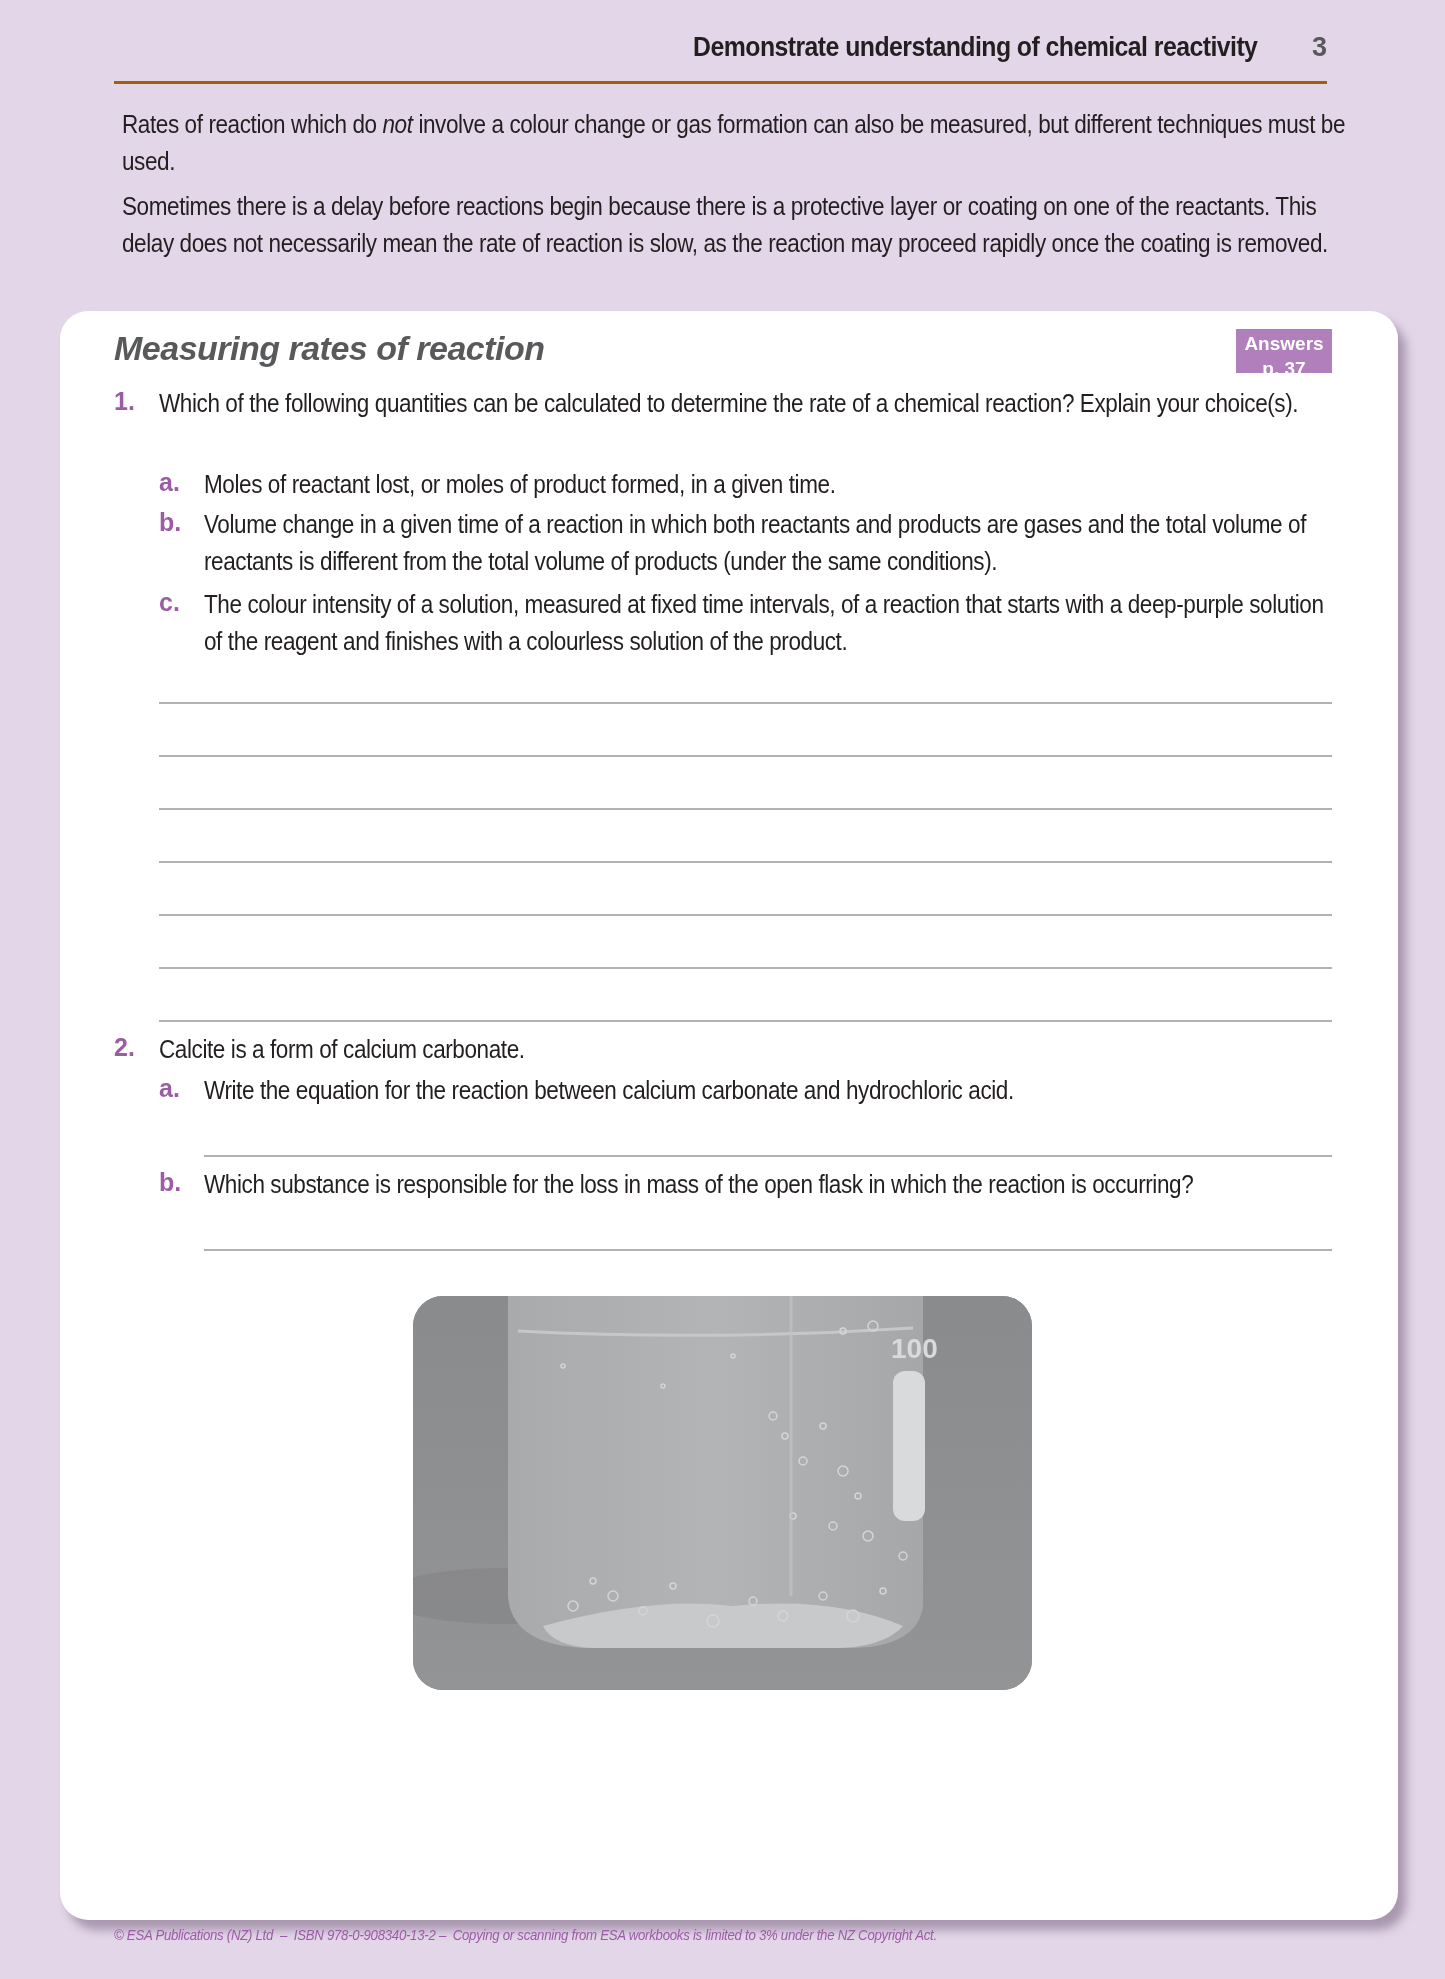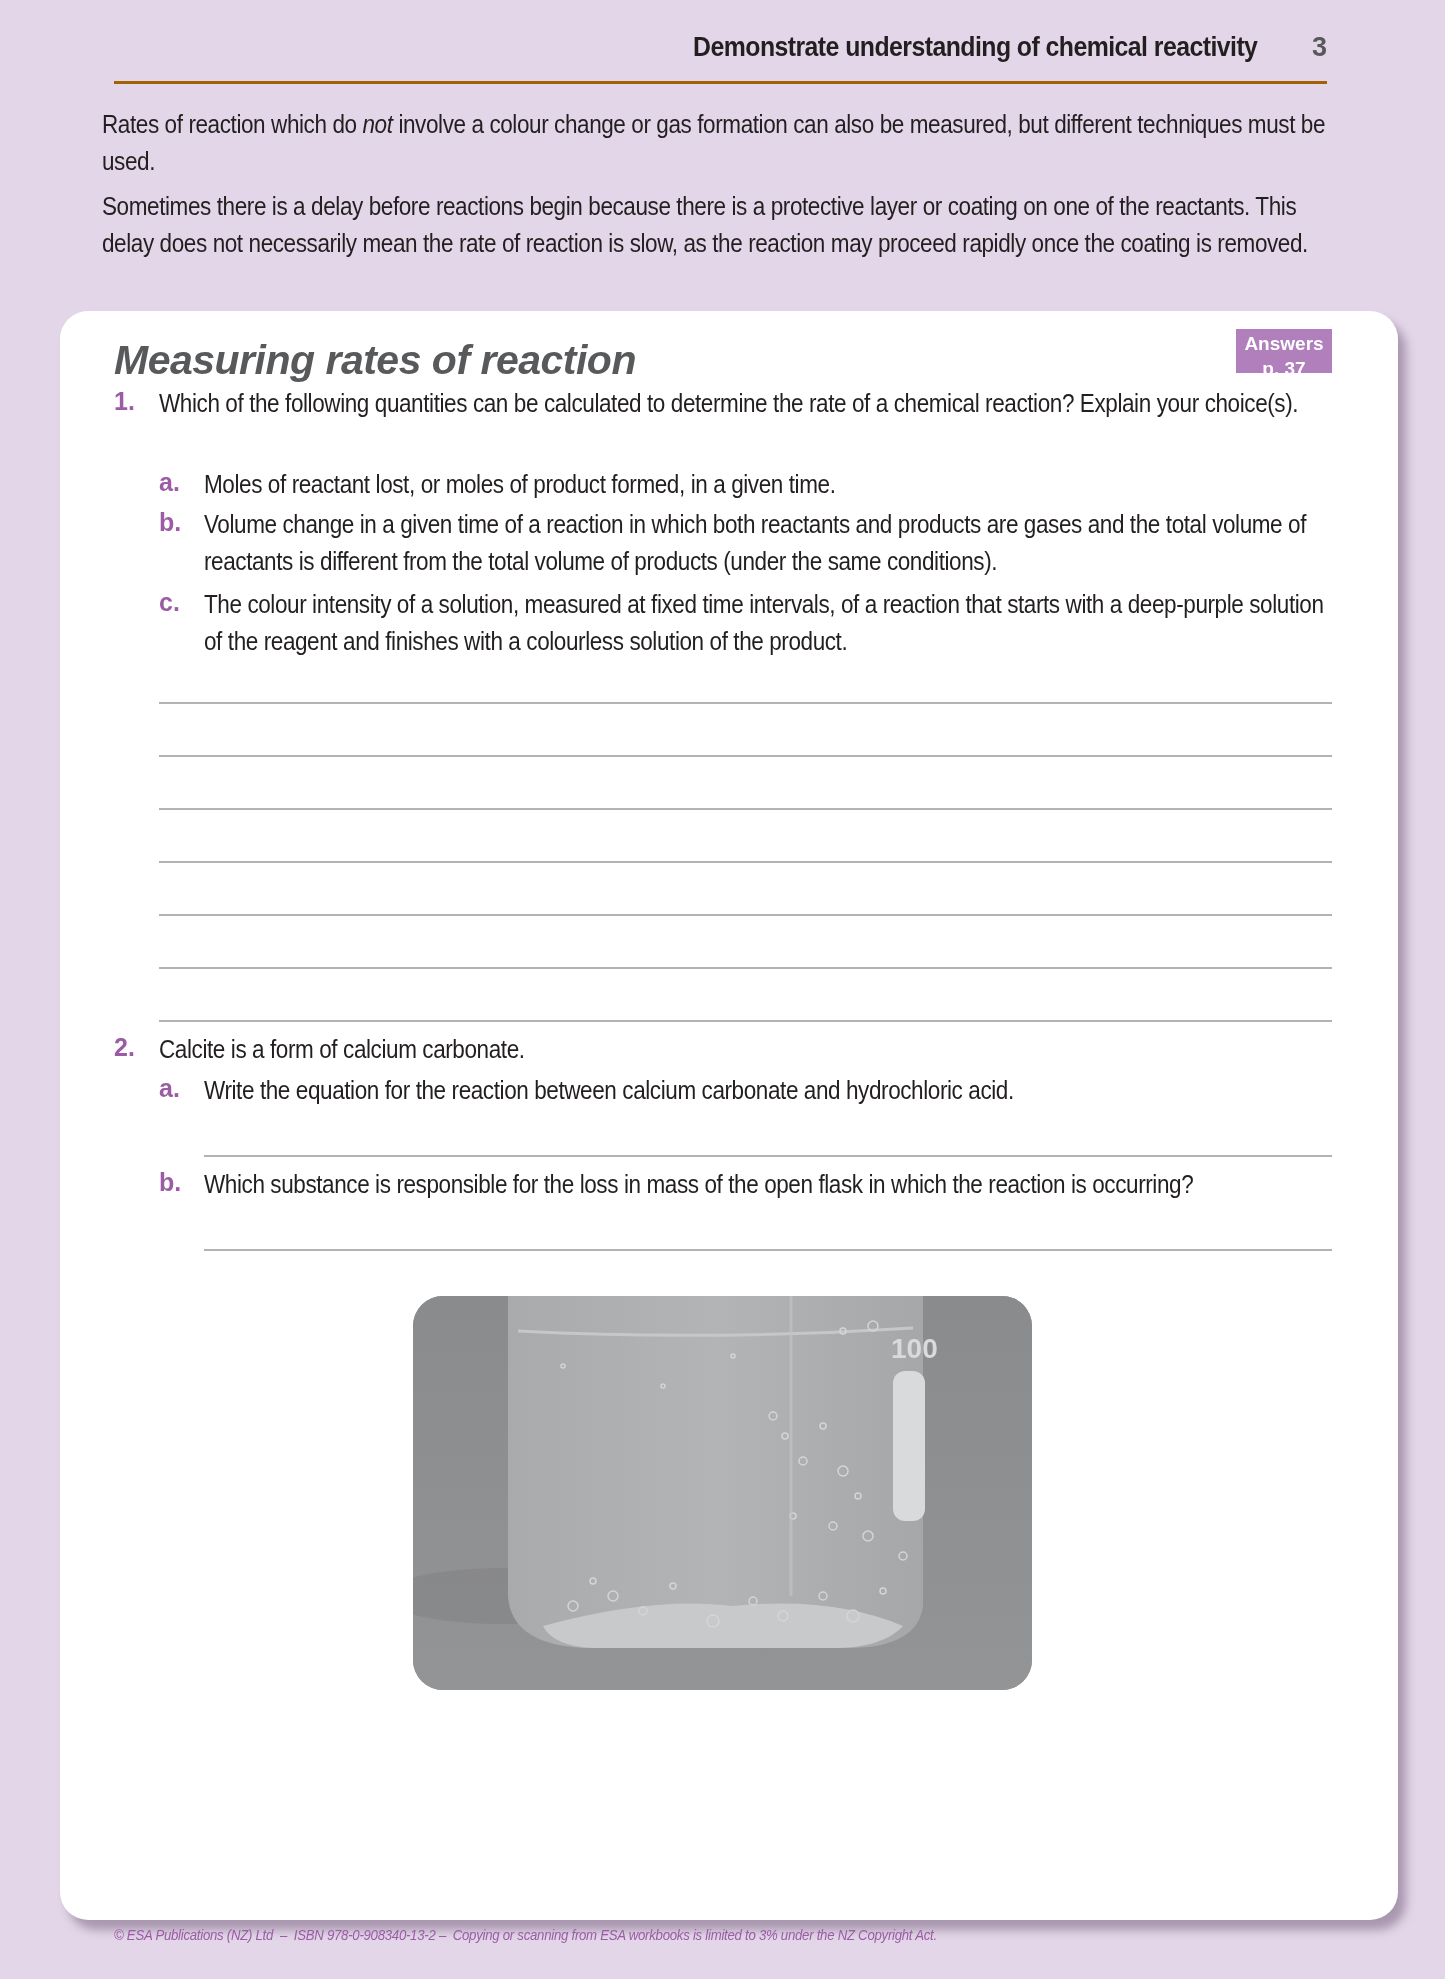--- a/index.html
+++ b/index.html
@@ -22,39 +22,39 @@
       font-family: "Liberation Sans", sans-serif; font-weight: bold;
       font-size: 27px; letter-spacing: -0.6px; color: #231f20;
       transform: scaleX(0.92); transform-origin: right center;
     }
     .page-number {
       position: absolute; right: 0; top: 2px;
       font-weight: bold; font-size: 27px; color: #58595b;
     }
 
     
-    .intro { position: absolute; left: 102px; top: 106px; width: 1230px; }
+    .intro { position: absolute; left: 122px; top: 106px; width: 1230px; }
     .intro p {
       font-size: 25px; line-height: 37px; color: #231f20;
       letter-spacing: -0.45px; margin-bottom: 8px;
       transform: scaleX(0.9); transform-origin: left center; width: 111%;
     }
     .intro em { font-style: italic; }
 
     
     .card {
       position: absolute; left: 60px; top: 311px; width: 1338px; height: 1609px;
       background: #ffffff; border-radius: 28px;
       box-shadow: 8px 10px 10px rgba(120, 100, 130, 0.55);
     }
     .section-title {
       position: absolute; left: 54px; top: 18px;
       font-family: "Liberation Sans", sans-serif;
-      font-size: 41px; font-weight: bold; font-style: italic;
-      color: #58595b; letter-spacing: -0.5px; margin-top: 8px;
+      font-size: 34px; font-weight: bold; font-style: italic;
+      color: #58595b; letter-spacing: -0.5px;
     }
     .answers-badge {
       position: absolute; right: 66px; top: 18px; width: 96px; height: 44px;
       background: #b07fbc; color: #ffffff; text-align: center;
       font-size: 19px; font-weight: bold; line-height: 25px; padding-top: 2px;
     }
 
     .q-number {
       position: absolute; font-weight: bold; color: #9b5ba5; font-size: 25px;
     }

